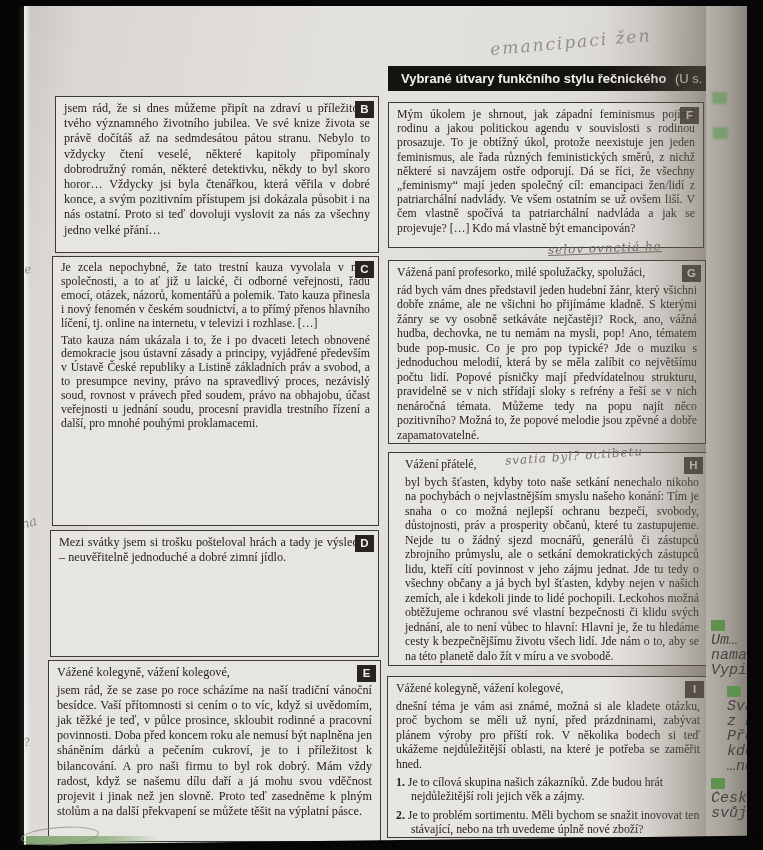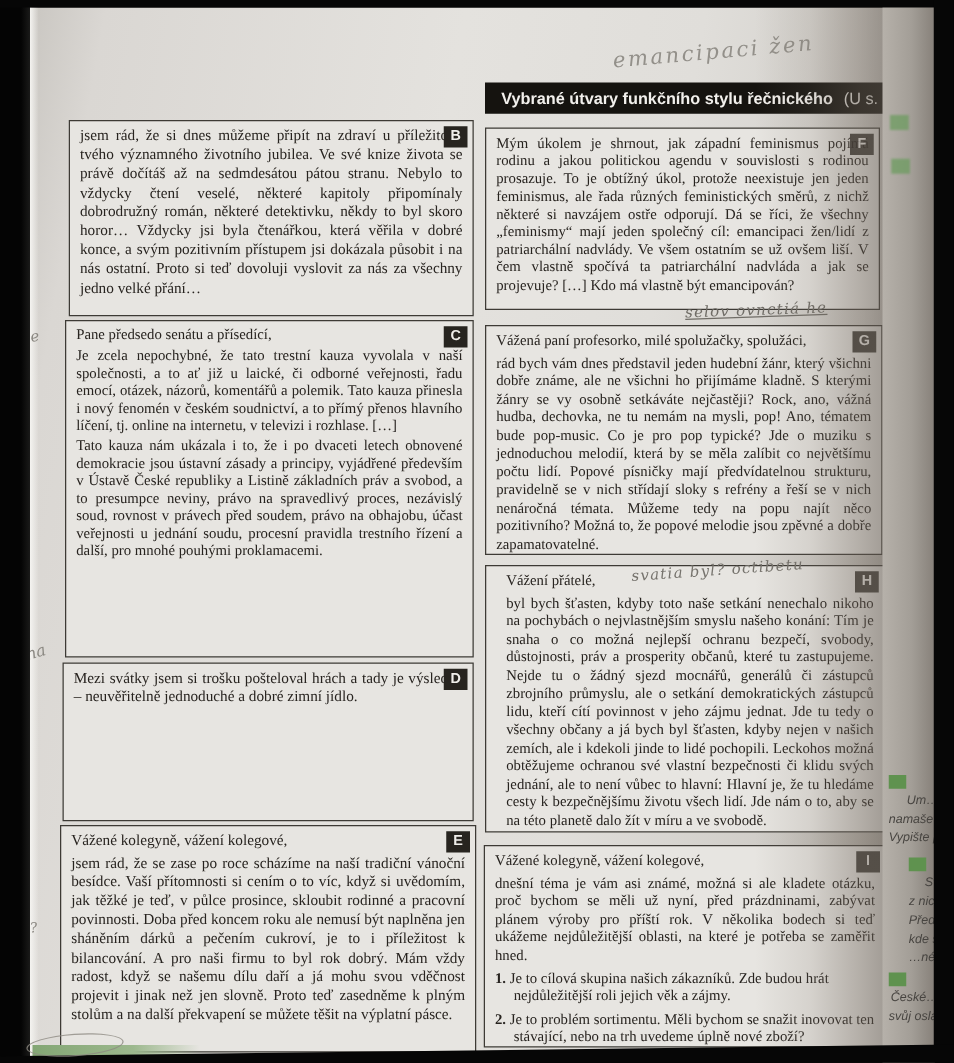--- a/index.html
+++ b/index.html
@@ -74,22 +74,22 @@
   }
   .strip-badge{position:absolute;width:15px;height:12px;background:#6d9c60;opacity:.75;filter:blur(1px);}
   #strip-b1{left:6px;top:92px;}
   #strip-b2{left:7px;top:127px;}
   .strip-item{position:absolute;left:5px;width:40px;}
   #strip-item-0{top:620px;}
   #strip-item-1{top:686px;margin-left:16px;}
   #strip-item-2{top:778px;}
   .strip-badge-sq{width:14px;height:11px;background:#5f924f;margin-bottom:2px;}
   .strip-line{
-    font-family:Liberation Sans, sans-serif;font-style:italic;font-size:10px;
-    line-height:15px;color:#474440;white-space:nowrap;overflow:hidden;width:40px;text-align:right;
+    font-family:Liberation Mono, monospace;font-style:italic;font-size:15px;
+    line-height:15px;color:#474440;white-space:nowrap;overflow:hidden;width:40px;
   }
   
   .frame{position:absolute;background:#060606;z-index:7;}
   #frame-left{left:0;top:0;width:24px;height:850px;background:linear-gradient(to right,#040404 70%,#1a1a19 100%);}
   #frame-top{left:0;top:0;width:763px;height:6px;}
   #frame-right{left:747px;top:0;width:16px;height:850px;}
   #frame-bottom{left:-5px;top:845px;width:780px;height:25px;transform:rotate(-0.7deg);transform-origin:left center;}
   
   .green-band{
     position:absolute;left:26px;top:836px;width:134px;height:10px;z-index:6;
@@ -110,21 +110,20 @@
   <span class="t">Vybrané útvary funkčního stylu řečnického</span>
   <span class="r">(U s. 84–86)</span>
 </div>
 
 <div class="box" id="box-b">
   <span class="box-label">B</span>
     <p><span>jsem rád, že si dnes můžeme připít na zdraví u příležitosti tvého významného životního jubilea. Ve své knize života se právě dočítáš až na sedmdesátou pátou stranu. Nebylo to vždycky čtení veselé, některé kapitoly připomínaly dobrodružný román, některé detektivku, někdy to byl skoro horor… Vždycky jsi byla čtenářkou, která věřila v dobré konce, a svým pozitivním přístupem jsi dokázala působit i na nás ostatní. Proto si teď dovoluji vyslovit za nás za všechny jedno velké přání…</span></p>
   </div>
 <div class="box" id="box-c">
   <span class="box-label">C</span>
-<p class="salutation"><span>Pane předsedo senátu a přísedící,</span></p>
     <p><span>Je zcela nepochybné, že tato trestní kauza vyvolala v naší společnosti, a to ať již u laické, či odborné veřejnosti, řadu emocí, otázek, názorů, komentářů a polemik. Tato kauza přinesla i nový fenomén v českém soudnictví, a to přímý přenos hlavního líčení, </span><span class="pu">tj. online na internetu, v televizi i rozhlase.</span><span> […]</span></p>
     <p><span>Tato kauza nám ukázala i to, že i po dvaceti letech obnovené demokracie jsou ústavní zásady a principy, vyjádřené především v Ústavě České republiky a Listině základních práv a svobod, a to presumpce neviny, právo na spravedlivý proces, nezávislý soud, rovnost v právech před soudem, </span><span class="pu">právo na obhajobu</span><span>, účast veřejnosti u jednání soudu, procesní pravidla </span><span class="pu">trestního řízení</span><span> a další, pro mnohé pouhými proklamacemi.</span></p>
   </div>
 <div class="box" id="box-d">
   <span class="box-label">D</span>
 <p><span>Mezi svátky jsem si trošku pošteloval hrách a tady je výsledek – neuvěřitelně jednoduché a dobré zimní jídlo.</span></p>
   </div>
 <div class="box" id="box-e">
   <span class="box-label">E</span>
 <p class="salutation"><span>Vážené kolegyně, vážení kolegové,</span></p>

